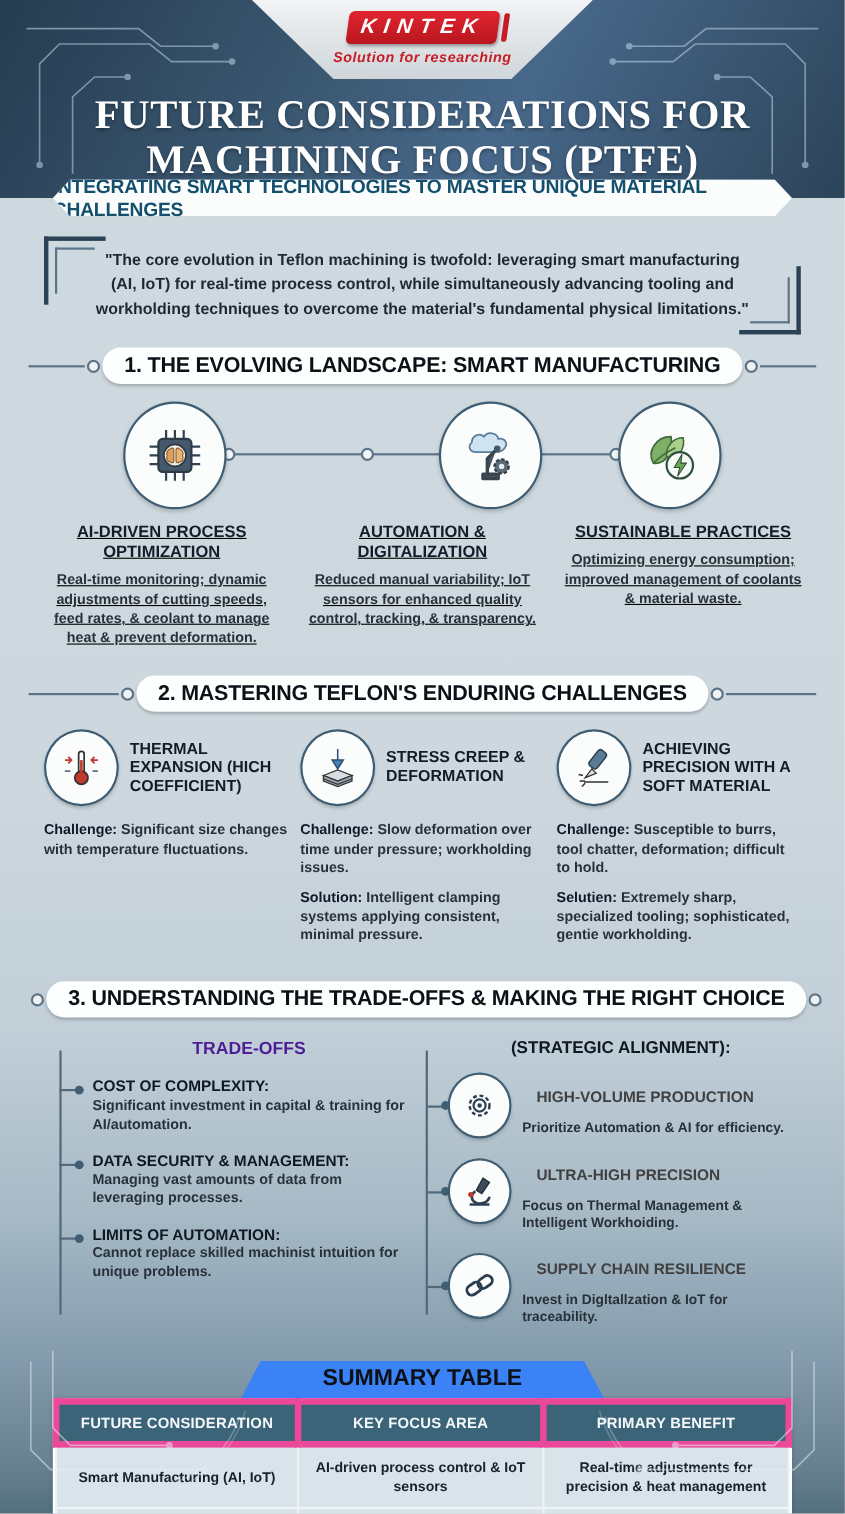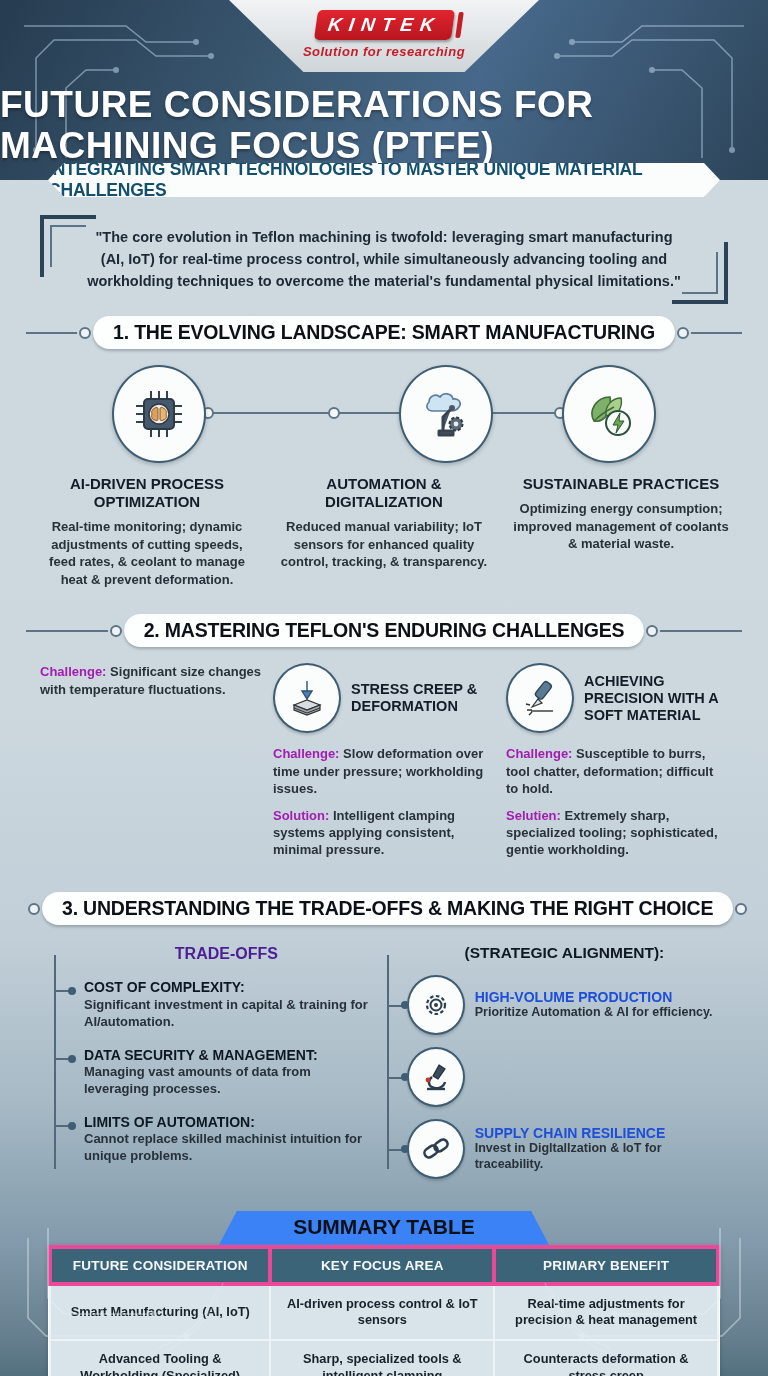--- a/index.html
+++ b/index.html
@@ -11,22 +11,22 @@
   .header{position:relative;height:180px;background:linear-gradient(120deg,#263c50 0%,#3c5a74 40%,#47688a 60%,#2c4459 100%);overflow:visible;z-index:3;}
   .circuit{position:absolute;opacity:.55;}
   .trapezoid{position:absolute;left:50%;top:0;transform:translateX(-50%);width:310px;height:72px;
              background:linear-gradient(180deg,#f2f4f5,#cfd5d9);clip-path:polygon(0 0,100% 0,76% 100%,24% 100%);}
   .logo{display:flex;flex-direction:column;align-items:center;padding-top:10px;}
   .logo-box{position:relative;background:linear-gradient(180deg,#e22530,#b8161f);border-radius:5px;
             padding:4px 12px;transform:skewX(-8deg);box-shadow:1px 2px 3px rgba(0,0,0,.35);}
   .logo-box:after{content:"";position:absolute;right:-9px;top:2px;bottom:2px;width:5px;background:#c61c26;border-radius:2px;}
   .logo-letters{color:#fff;font-weight:800;font-style:italic;font-size:19px;letter-spacing:7px;}
   .logo-tag{margin-top:4px;color:#c61c26;font-style:italic;font-weight:700;font-size:13px;letter-spacing:.5px;}
-  .h-title{position:absolute;left:0;right:0;top:84px;color:#ffffff;font-weight:800;
-           font-size:37px;line-height:1.12;letter-spacing:.5px;text-shadow:0 2px 3px rgba(0,0,0,.35);}
+  .h-title{position:absolute;left:0;right:0;top:84px;text-align:center;color:#ffffff;font-weight:800;
+           font-size:37px;line-height:1.12;letter-spacing:.5px;text-shadow:0 2px 3px rgba(0,0,0,.35);font-family:Liberation Serif, serif;}
 
   
   .banner{position:relative;z-index:4;width:672px;margin:-17px auto 0;background:#fbfdfd;height:34px;
           display:flex;align-items:center;justify-content:center;
           clip-path:polygon(16px 0,calc(100% - 16px) 0,100% 50%,calc(100% - 16px) 100%,16px 100%,0 50%);
           box-shadow:0 2px 3px rgba(0,0,0,.25);}
   .banner span{color:#14506e;font-weight:800;font-size:17.5px;letter-spacing:-0.2px;}
 
   
   .quote{position:relative;width:596px;margin:30px auto 0;text-align:center;
@@ -43,60 +43,60 @@
   .ring{width:8px;height:8px;border:2px solid #5d7488;border-radius:50%;background:#eef2f4;margin:0 2px;flex:0 0 auto;}
   .sec-pill{background:#fdfefe;border-radius:19px;padding:5px 20px;font-size:19.5px;font-weight:800;color:#0c1117;
             letter-spacing:-0.2px;box-shadow:0 2px 3px rgba(0,0,0,.22);white-space:nowrap;}
 
   
   .s1-icons{position:relative;margin:16px 60px 0;height:96px;}
   .s1-connector{position:absolute;left:150px;right:150px;top:47px;border-top:2px solid #5d7488;}
   .node{position:absolute;top:42px;width:8px;height:8px;border:2px solid #5d7488;border-radius:50%;background:#f4f7f8;}
   .s1-circle{position:absolute;top:0;width:90px;height:94px;border-radius:50%;background:#fbfdfd;
              border:2px solid #3f5d73;box-shadow:0 2px 4px rgba(0,0,0,.2);display:flex;align-items:center;justify-content:center;}
-  .cols3{display:flex;justify-content:space-between;margin:14px 38px 0;}
+  .cols3{display:flex;justify-content:space-between;margin:14px 38px 0;text-decoration:underline;}
   .col{width:218px;text-align:center;}
   .col h3{margin:0 0 7px;font-size:15px;font-weight:800;color:#121d28;line-height:1.2;}
   .col p{margin:0;font-size:13px;font-weight:600;color:#28313a;line-height:1.35;}
 
   
   .cols3b{display:flex;justify-content:space-between;margin:16px 40px 0;}
   .colb{width:222px;}
   .colb-head{display:flex;align-items:center;gap:10px;margin-bottom:12px;}
   .s2-circle{flex:0 0 auto;width:64px;height:66px;border-radius:50%;background:#fbfdfd;border:2px solid #3f5d73;
              display:flex;align-items:center;justify-content:center;box-shadow:0 2px 3px rgba(0,0,0,.18);}
   .colb-head h3{margin:0;font-size:14.5px;font-weight:800;color:#121d28;line-height:1.18;}
   .colb p{margin:0 0 10px;font-size:13px;font-weight:600;color:#28313a;line-height:1.32;}
-  .colb p b{color:#a21caf;}
+  .colb p b{color:#0f172a;}
 
   
   .s3{display:flex;margin:18px 46px 0;}
   .t-col{width:330px;position:relative;padding-left:30px;}
   .rail{position:absolute;left:8px;top:12px;bottom:22px;width:2px;background:#53687a;}
   .t-title{font-size:16px;font-weight:800;color:#4c1d95;margin:2px 0 16px;text-align:center;}
   .t-item{position:relative;margin-bottom:16px;padding-left:8px;}
   .t-item:before{content:"";position:absolute;left:-22px;top:11px;width:22px;height:2px;background:#53687a;}
   .t-item:after{content:"";position:absolute;left:-8px;top:8px;width:8px;height:8px;border-radius:50%;background:#3f5d73;}
   .t-item h4{margin:0;font-size:14px;font-weight:800;color:#0e1822;line-height:1.25;}
   .t-item p{margin:0;font-size:13px;font-weight:600;color:#28313a;line-height:1.3;}
   .c-col{width:346px;position:relative;padding-left:26px;margin-left:4px;}
   .c-title{font-size:15.5px;font-weight:800;color:#0e1822;margin:0 0 12px;text-align:center;line-height:1.25;}
   .c-item{position:relative;display:flex;align-items:center;gap:10px;margin-bottom:12px;}
   .c-item:before{content:"";position:absolute;left:-18px;top:50%;width:18px;height:2px;background:#53687a;}
   .c-item:after{content:"";position:absolute;left:-6px;top:calc(50% - 4px);width:8px;height:8px;border-radius:50%;background:#3f5d73;}
   .s3-circle{flex:0 0 auto;width:54px;height:56px;border-radius:50%;background:#fbfdfd;border:2px solid #3f5d73;
              display:flex;align-items:center;justify-content:center;box-shadow:0 2px 3px rgba(0,0,0,.18);}
-  .c-item h4{margin:0;font-size:14px;font-weight:800;color:#1d4ed8;}
+  .c-item h4{margin:13px;font-size:14px;font-weight:800;color:#404040;}
   .c-item p{margin:0;font-size:12.5px;font-weight:600;color:#28313a;line-height:1.25;}
 
   
   .tbl-tab{width:330px;margin:20px auto 0;background:#3b82f6;clip-path:polygon(18px 0,calc(100% - 18px) 0,100% 100%,0 100%);
            text-align:center;font-size:21px;font-weight:800;color:#0c1117;padding:4px 0 6px;position:relative;z-index:2;}
   table.summary{width:672px;margin:0 auto;border-collapse:collapse;background:#fff;box-shadow:0 2px 5px rgba(0,0,0,.2);}
-  table.summary th{background:#3c6478;color:#f4f8fa;font-size:13.5px;font-weight:700;padding:9px 12px;border:4px solid #ec4899;letter-spacing:.2px;}
+  table.summary th{background:#3c6478;color:#f4f8fa;font-size:13.5px;font-weight:700;padding:9px 12px;border:6px solid #ec4899;letter-spacing:.2px;}
   table.summary td{background:#d9e3ea;color:#17212b;font-size:12.8px;font-weight:600;text-align:center;
                    padding:10px 8px;border:2px solid #eef3f6;line-height:1.3;}
   table.summary col.c1{width:33%}table.summary col.c2{width:33.5%}table.summary col.c3{width:33.5%}
 
   svg{display:block;}
 </style>
 </head>
 <body>
 
 <div class="page">
@@ -220,20 +220,33 @@
   <div class="sec-head" style="margin-top:26px">
     <div class="sec-line"></div>
       <span class="ring"></span>
     <div class="sec-pill">2. MASTERING TEFLON'S ENDURING CHALLENGES</div>
     <span class="ring"></span>
       <div class="sec-line"></div>
   </div>
 
   <div class="cols3b">
     <div class="colb">
+      <div class="colb-head">
+        <div class="s2-circle">
+          <svg width="42" height="42" viewBox="0 0 42 42">
+            <rect x="18.5" y="6" width="5" height="20" rx="2.5" fill="#fff" stroke="#333" stroke-width="1.6"></rect>
+            <circle cx="21" cy="30" r="6" fill="#c0392b" stroke="#333" stroke-width="1.6"></circle>
+            <rect x="19.8" y="14" width="2.4" height="14" fill="#c0392b"></rect>
+            <path d="M6 14h6 M9 11l3 3-3 3" stroke="#c0392b" stroke-width="1.6" fill="none"></path>
+            <path d="M36 14h-6 M33 11l-3 3 3 3" stroke="#c0392b" stroke-width="1.6" fill="none" transform="scale(1)"></path>
+            <path d="M6 24h5 M36 24h-5" stroke="#5d7488" stroke-width="1.6"></path>
+          </svg>
+        </div>
+        <h3>THERMAL EXPANSION (HICH COEFFICIENT)</h3>
+      </div>
       <p><b>Challenge:</b>
          <span>Significant size changes with temperature fluctuations.</span></p>
     </div>
 
     <div class="colb">
       <div class="colb-head">
         <div class="s2-circle">
           <svg width="42" height="42" viewBox="0 0 42 42">
             <polygon points="21,4 21,14 26,14 21,22 16,14 21,14" fill="#4a7fb5" stroke="#2c4e74" stroke-width="1.4"></polygon>
             <path d="M8 28l13-5 13 5-13 5z" fill="#d7dde2" stroke="#333" stroke-width="1.2"></path>
@@ -313,20 +326,24 @@
         </div>
       </div>
       <div class="c-item">
         <div class="s3-circle">
           <svg width="34" height="34" viewBox="0 0 34 34">
             <path d="M20 5l6 4-7 10-5-3z" fill="#3c4b58" stroke="#222e38" stroke-width="1.2"></path>
             <path d="M13 17c-4 3-4 8 0 10 5 3 12 0 13-5" fill="none" stroke="#2c3e50" stroke-width="2.4"></path>
             <path d="M8 29h18" stroke="#2c3e50" stroke-width="2.4"></path>
             <circle cx="9" cy="20" r="2.4" fill="#c0392b"></circle>
           </svg>
+        </div>
+        <div>
+          <h4>ULTRA-HIGH PRECISION</h4>
+          <p>Focus on Thermal Management &amp; Intelligent Workhoiding.</p>
         </div>
       </div>
       <div class="c-item">
         <div class="s3-circle">
           <svg width="34" height="34" viewBox="0 0 34 34">
             <rect x="5" y="15" width="14" height="9" rx="4.5" fill="none" stroke="#2c3e50" stroke-width="2.6" transform="rotate(-35 12 19.5)"></rect>
             <rect x="15" y="9" width="14" height="9" rx="4.5" fill="none" stroke="#2c3e50" stroke-width="2.6" transform="rotate(-35 22 13.5)"></rect>
           </svg>
         </div>
         <div>

